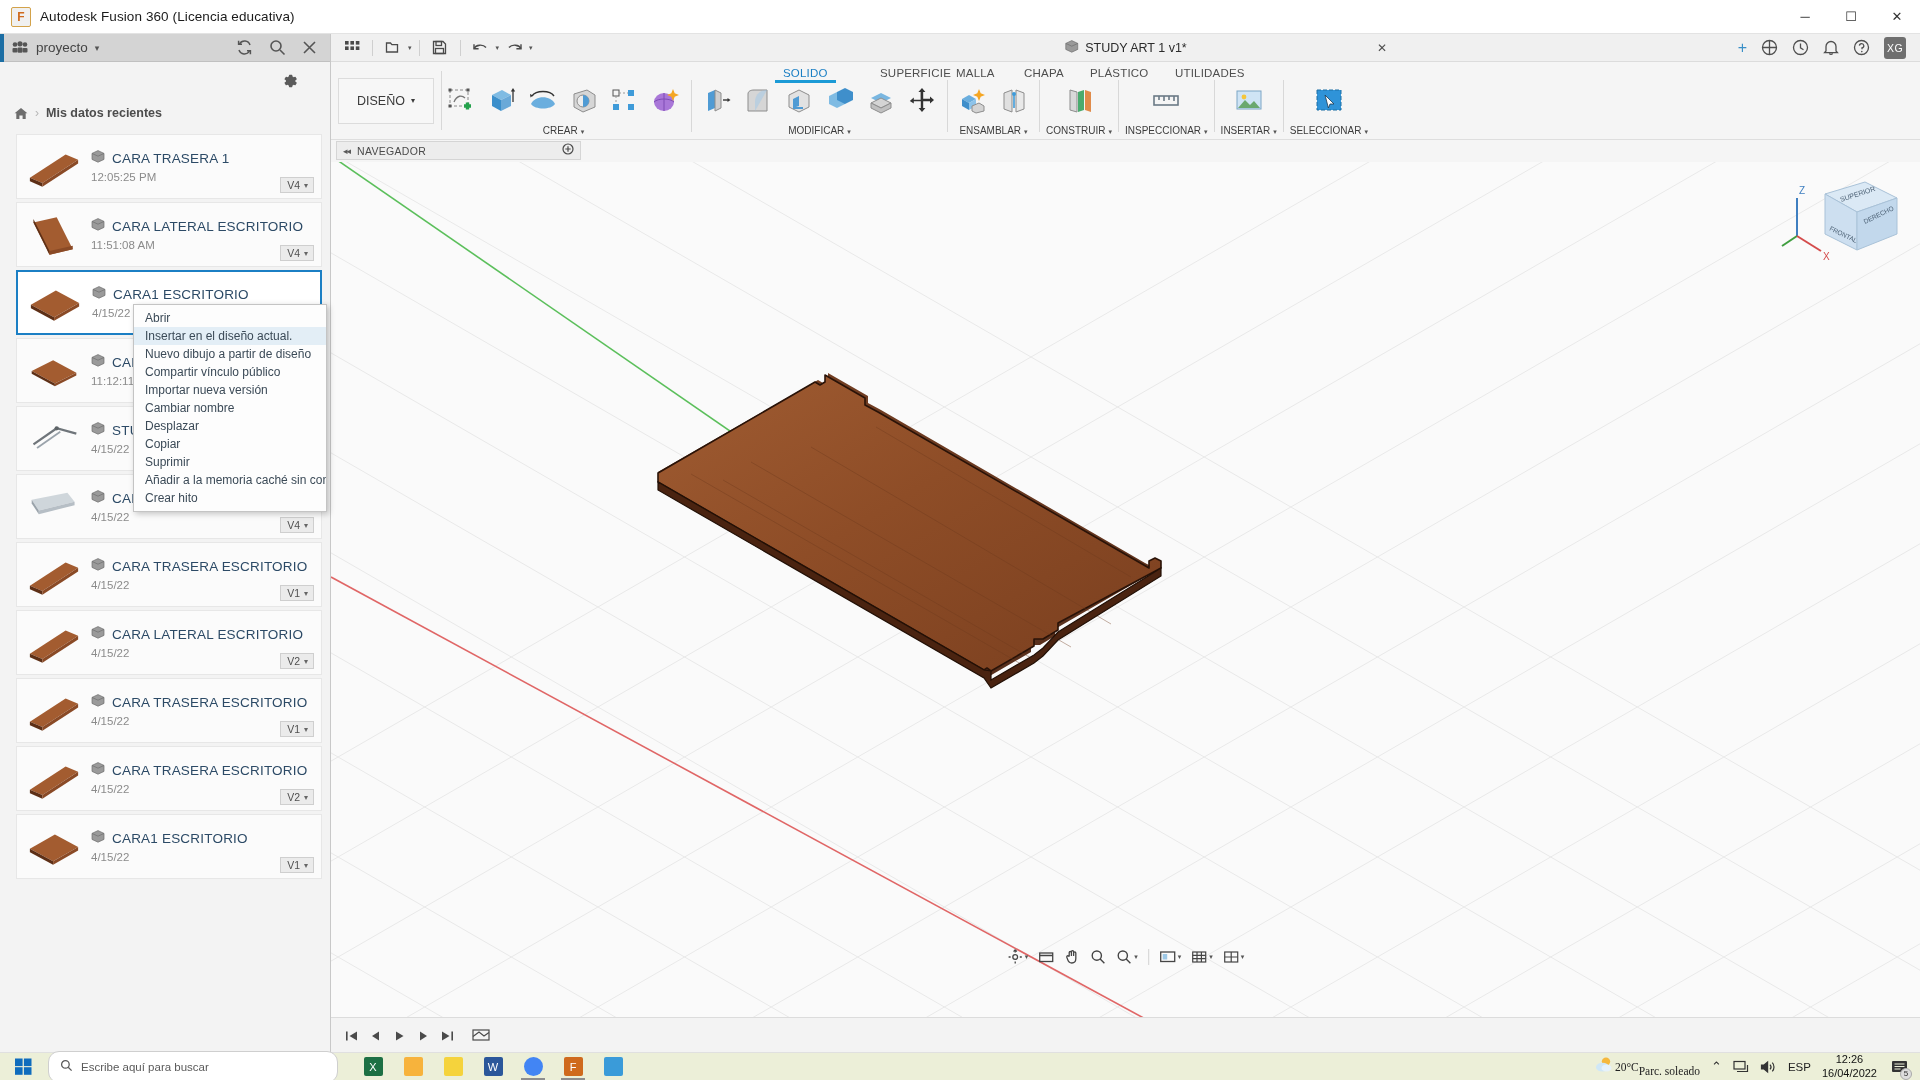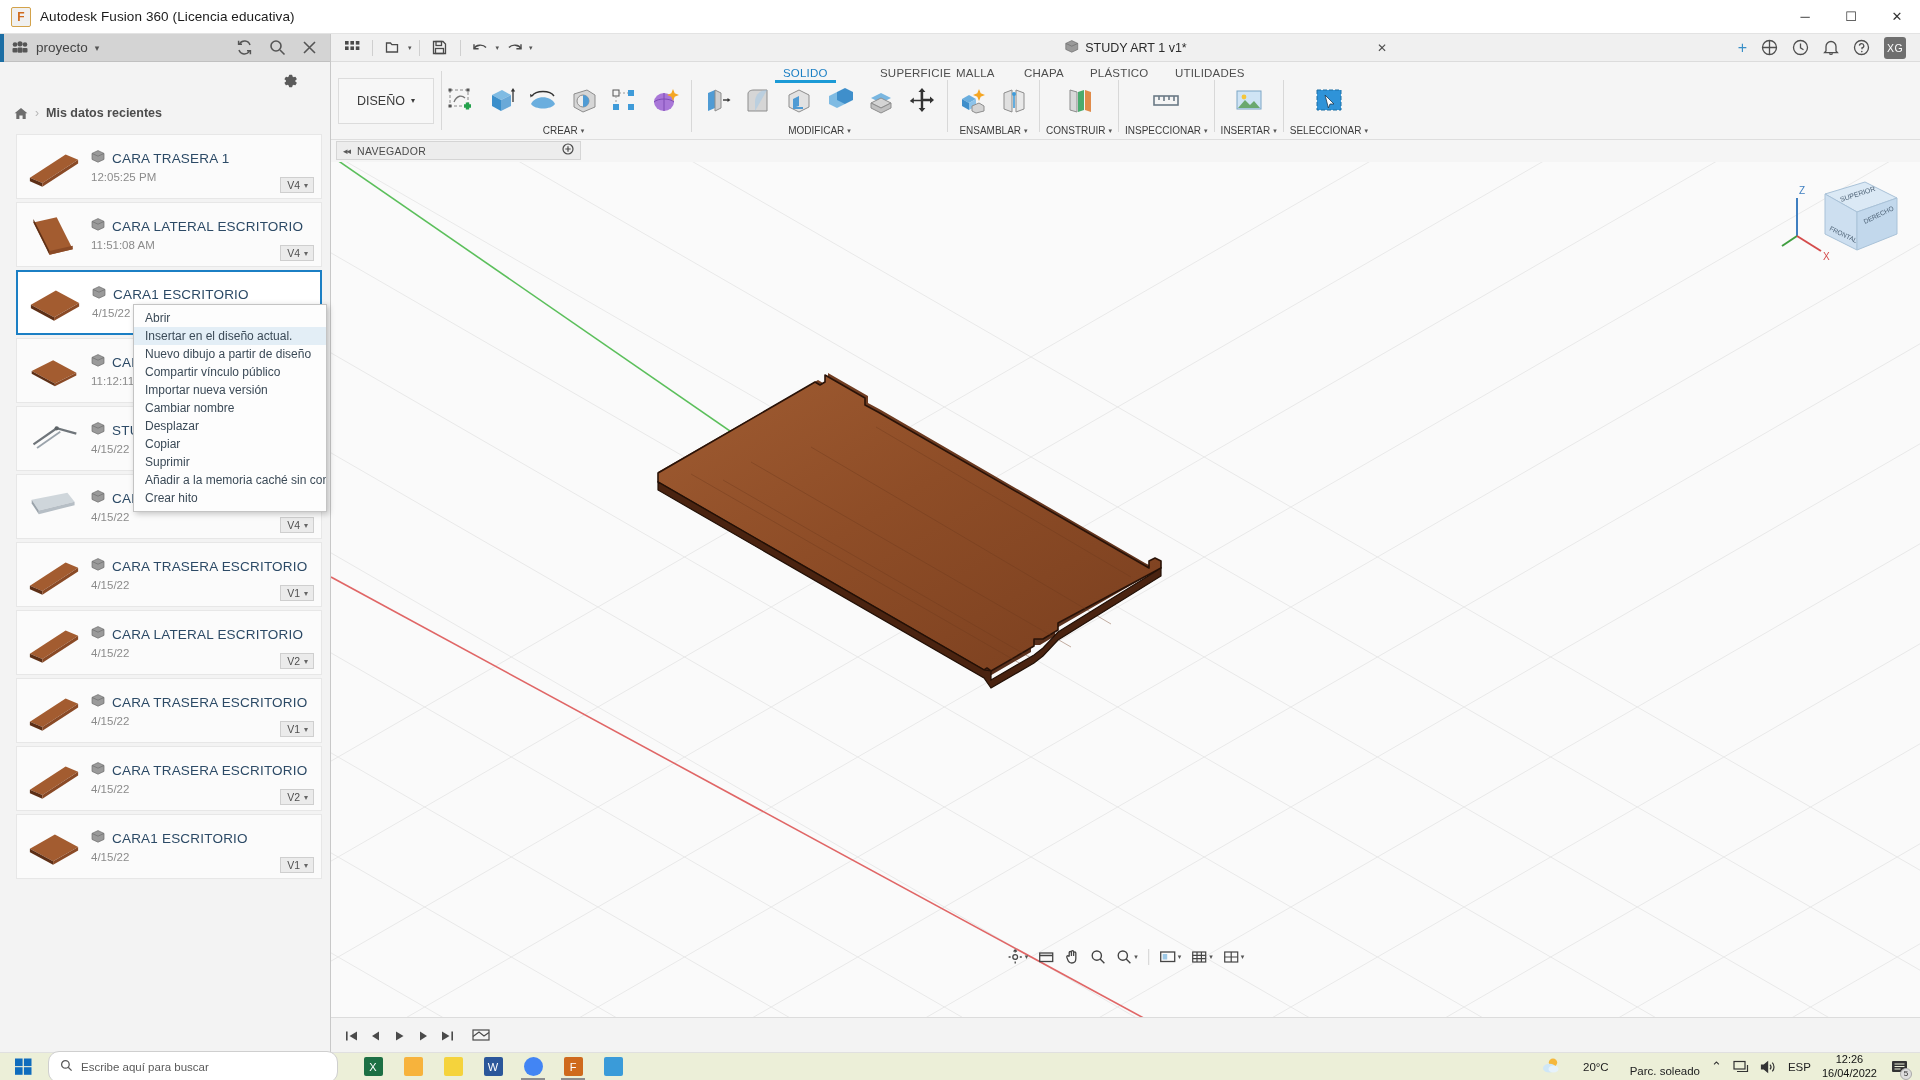--- a/index.html
+++ b/index.html
@@ -94,21 +94,21 @@
     display:flex; align-items:center; justify-content:center; gap:6px; font-size:12.5px; color:#3a3a3a; }
   .rib-sep { width:1px; background:#d8d8d8; margin:9px 0; }
   .rib-tabs { position:absolute; top:3px; left:118px; right:0; height:16px; display:flex; align-items:center; }
   .rib-tab { font-size:11.5px; color:#4e4e4e; position:absolute; text-align:center; letter-spacing:0.2px; }
   .rib-tab.active { color:#1b7fc4; }
   .rib-tab.active::after { content:""; position:absolute; left:-8px; right:-8px; bottom:-4px; height:3px; background:#1b9ad6; }
   .rib-groups { display:flex; align-items:flex-start; padding-top:18px; flex:1; }
   .rib-group { display:flex; flex-direction:column; align-items:center; }
   .rib-icons { display:flex; align-items:center; gap:3px; height:42px; }
   .rib-btn { width:38px; height:40px; display:flex; align-items:center; justify-content:center; }
-  .rib-label { font-size:10px; color:#3c3c3c; margin-top:3px; display:flex; align-items:center; gap:3px; }
+  .rib-label { font-size:10px; color:#3c3c3c; margin-top:3px; display:flex; align-items:flex-end; gap:3px; }
   .rib-label .cv { font-size:7px; color:#555; }
 
   
   .navbar { position:absolute; top:107px; left:5px; width:245px; height:19px;
     background:#ededed; border:1px solid #d5d5d5; display:flex; align-items:center; gap:7px; padding:0 6px; }
   .nav-arrows { color:#5a5a5a; font-size:9px; letter-spacing:-1px; }
   .nav-text { font-size:10.5px; color:#4a4a4a; letter-spacing:0.3px; }
   .nav-plus { margin-left:auto; }
 
   
@@ -133,21 +133,21 @@
     background:#ecefd8; display:flex; align-items:center;
     box-shadow:0 -1px 0 rgba(0,0,0,0.08); }
   .tb-start { width:46px; height:27px; display:flex; align-items:center; justify-content:center; }
   .tb-search { width:290px; height:32px; background:#ffffff; border:1px solid #cfcfcf; border-radius:11px;
     display:flex; align-items:center; gap:8px; padding-left:11px; margin-left:2px; }
   .tb-search-ph { font-size:11.5px; color:#5a5a5a; }
   .tb-apps { display:flex; align-items:center; gap:6px; margin-left:18px; }
   .tb-app { width:34px; height:25px; display:flex; align-items:center; justify-content:center; position:relative; }
   .tb-app.active::after { content:""; position:absolute; bottom:-1px; left:5px; right:5px; height:2px; background:#8e8e8e; }
   .tray { margin-left:auto; display:flex; align-items:center; gap:11px; padding-right:10px; }
-  .tray-weather { display:flex; align-items:center; gap:21px; }
+  .tray-weather { display:flex; align-items:center; gap:0;font-family:Liberation Serif, serif; }
   .tray-temp { font-size:11.5px; color:#222; }
   .tray-cond { font-size:11.5px; color:#222;margin-top:8px; }
   .tray-ic { color:#333; display:flex; align-items:center; }
   .tray-lang { font-size:11.5px; color:#222; }
   .tray-clock { display:flex; flex-direction:column; align-items:center; line-height:1.25; font-size:11px; color:#111; }
   .tray-notif { width:22px; height:22px; display:flex; align-items:center; justify-content:center; position:relative; }
   .notif-badge { position:absolute; right:-2px; bottom:-2px; width:12px; height:12px; border-radius:50%;
     background:#ddd; color:#333; font-size:8px; display:flex; align-items:center; justify-content:center; border:1px solid #aaa; }
 </style>
 </head>

